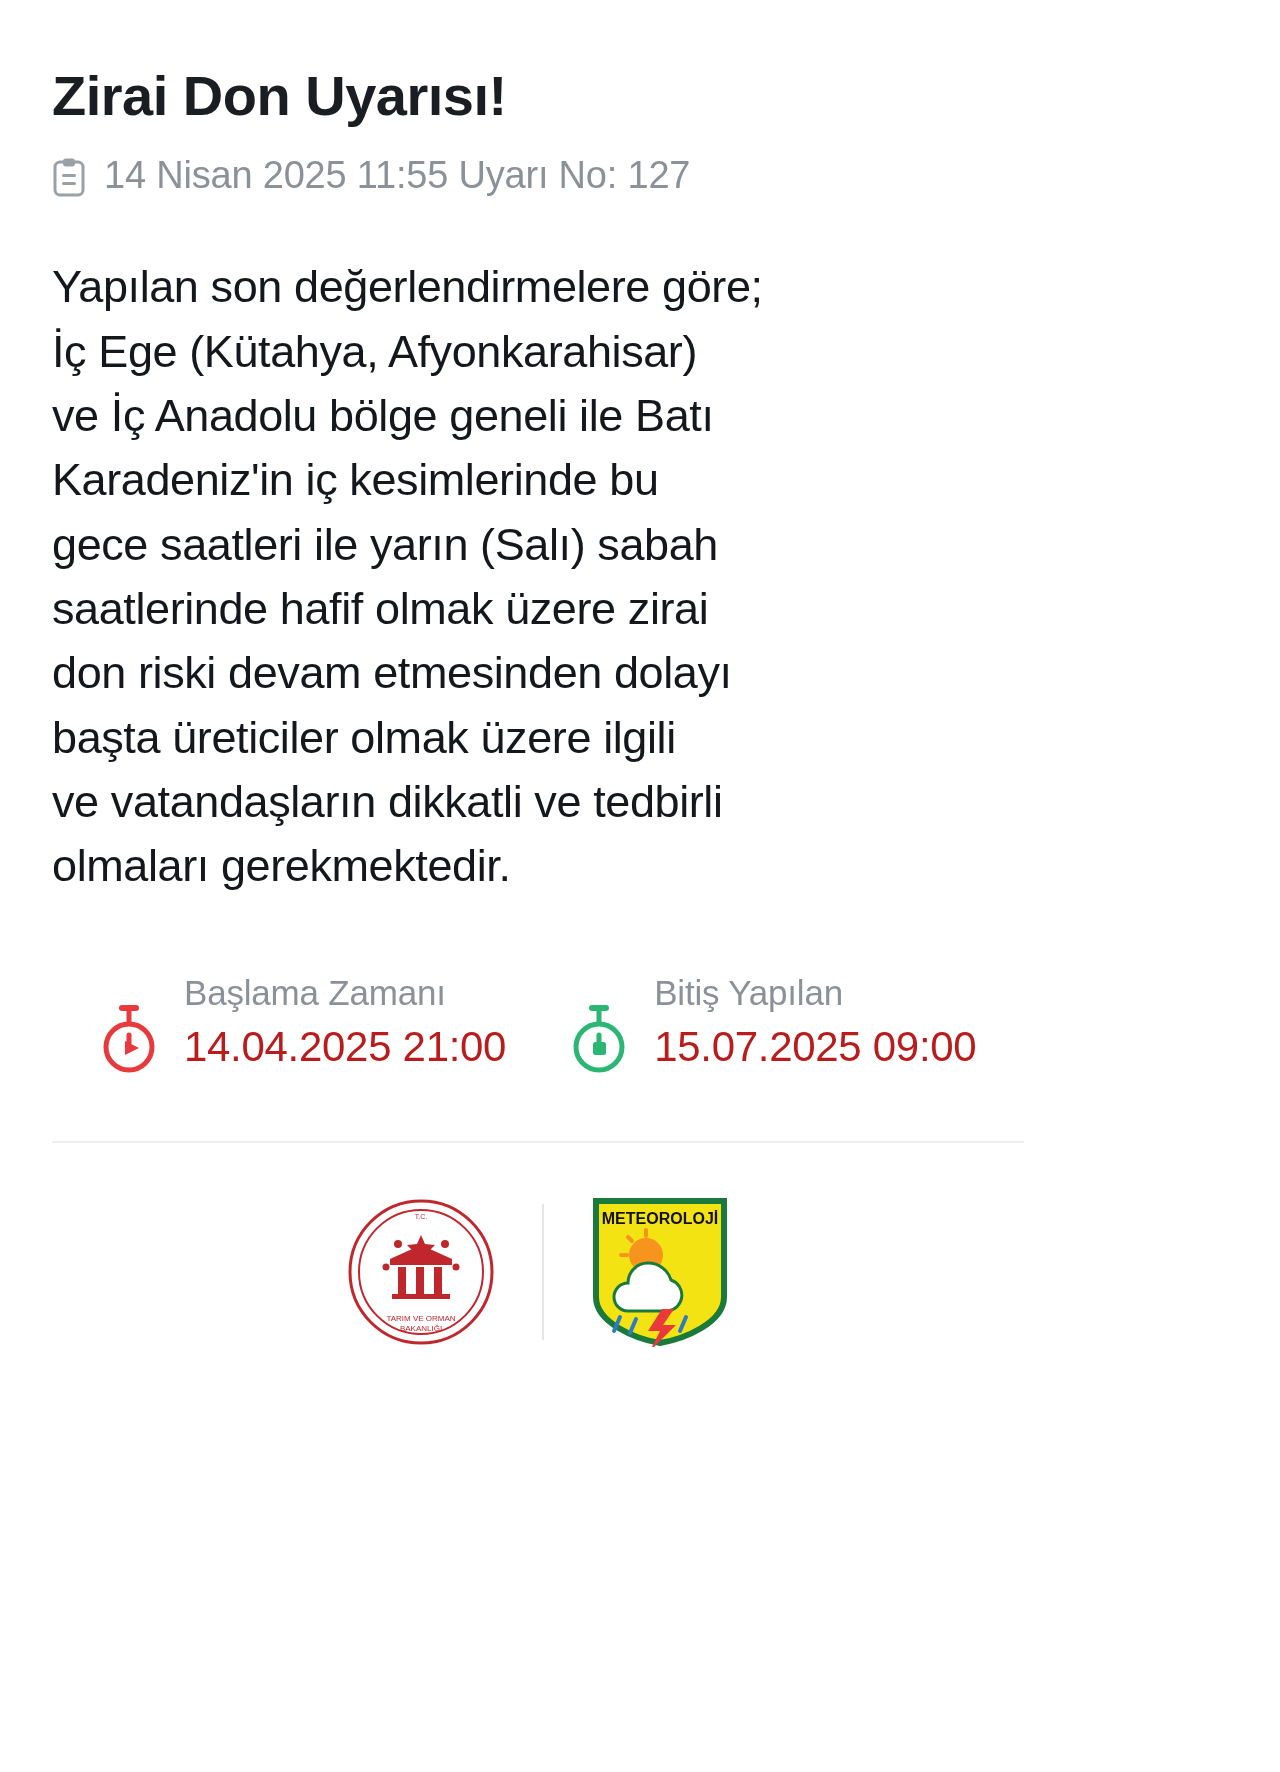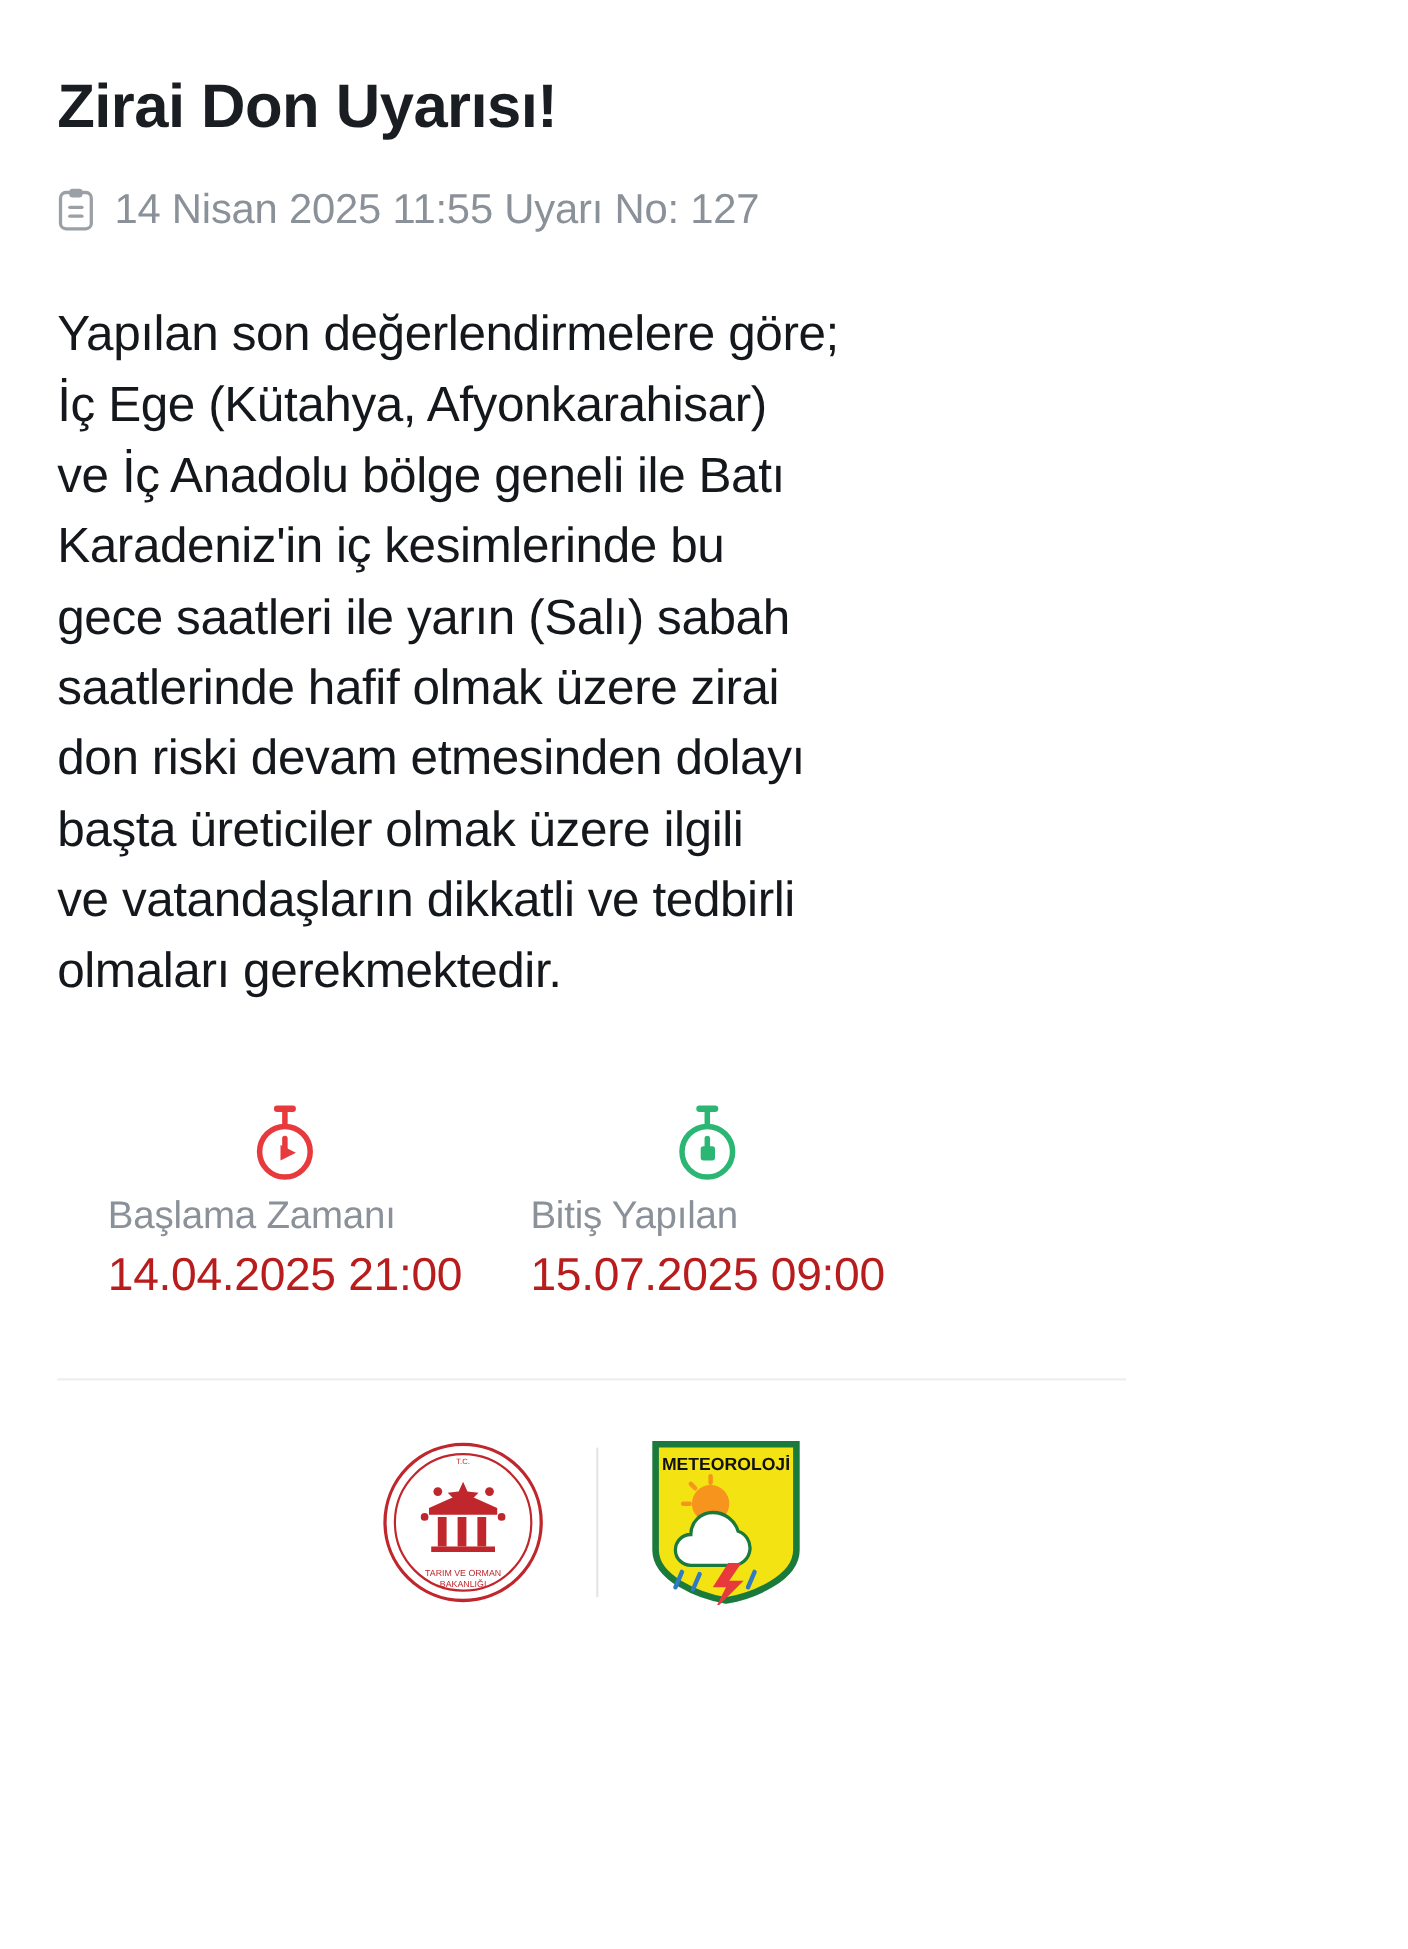--- a/index.html
+++ b/index.html
@@ -23,23 +23,23 @@
   .title {
     font-size: 56px;
     font-weight: 700;
     color: #1a1d21;
     letter-spacing: -0.5px;
     margin: 14px 0 0 0;
     line-height: 1.15;
   }
   .meta-row {
     display: flex;
-    align-items: flex-start;
+    align-items: flex-end;
     gap: 18px;
-    margin-top: 42px;
+    margin-top: 26px;
   }
   .meta-icon {
     width: 34px;
     height: 40px;
     flex: 0 0 auto;
     display: block;
   }
   .meta-text {
     font-size: 38px;
     color: #8b9199;
@@ -57,23 +57,22 @@
     white-space: pre-line;
   }
   .times {
     display: flex;
     margin-top: 72px;
     padding-left: 46px;
     gap: 62px;
   }
   .time-block {
     display: flex;
-    align-items: center;
-    gap: 8px;
-    flex-direction: column;
+    align-items: flex-end;
+    gap: 24px;
   }
   .timer-icon {
     width: 62px;
     height: 72px;
     flex: 0 0 auto;
     margin-top: 16px;
   }
   .time-label {
     font-size: 35px;
     color: #8b9199;

